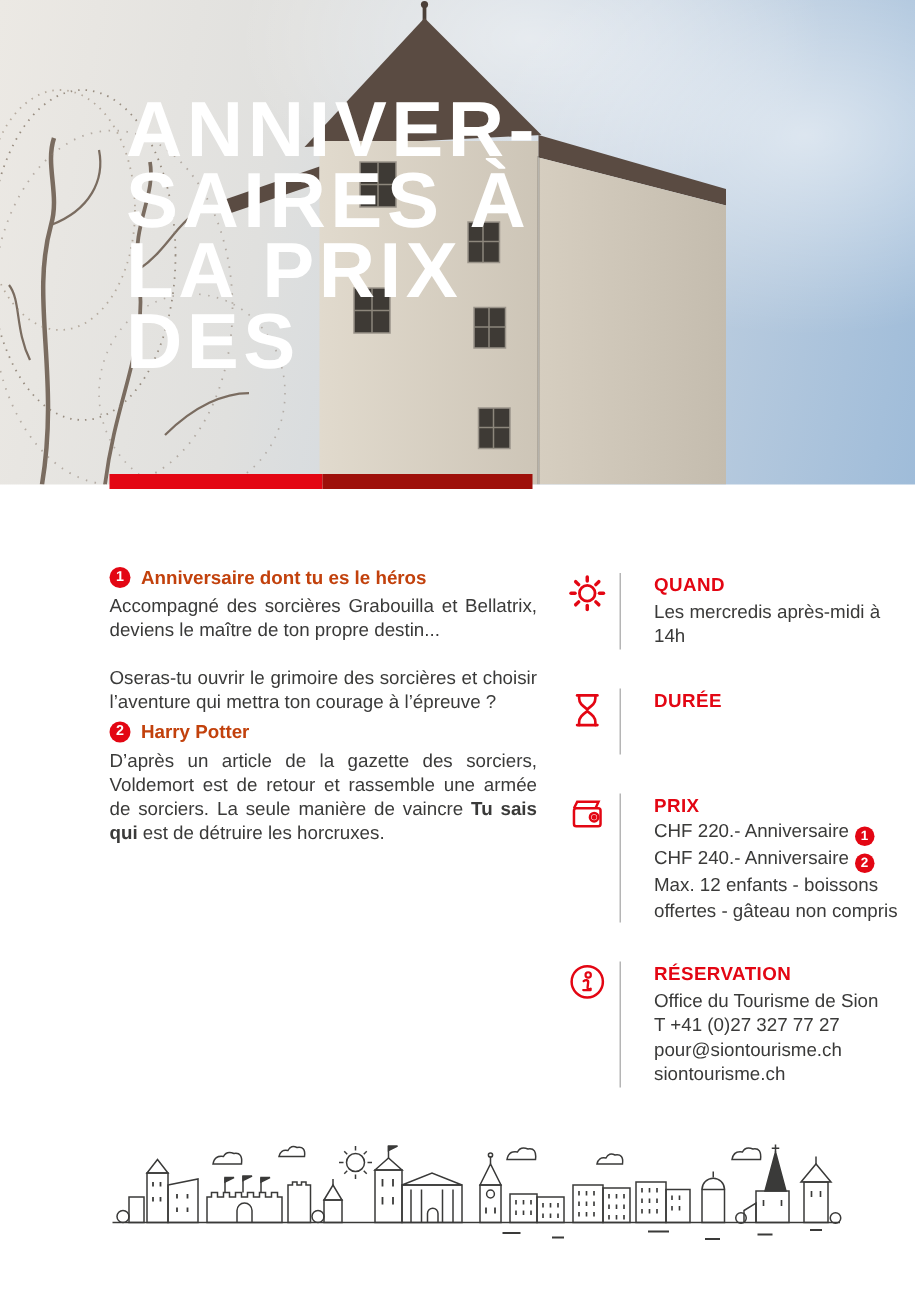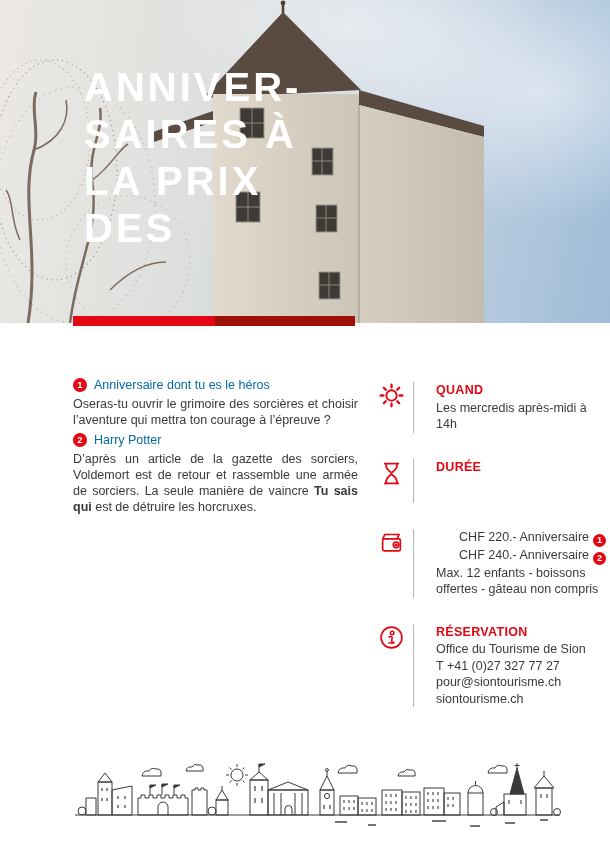--- a/index.html
+++ b/index.html
@@ -13,46 +13,46 @@
   .hero{
     position:absolute;left:0;top:0;width:610px;height:323px;overflow:hidden;
     background:
       radial-gradient(ellipse 300px 190px at 88% 28%, rgba(255,255,255,.55), rgba(255,255,255,0) 70%),
       radial-gradient(ellipse 280px 160px at 58% 8%, rgba(255,255,255,.5), rgba(255,255,255,0) 70%),
       linear-gradient(100deg,#ece9e4 0%,#e0e0de 30%,#c6d3e1 65%,#9fbcd9 100%);
   }
   .hero svg{position:absolute;left:0;top:0;}
   .hero-title{
     position:absolute;left:84px;top:64px;
-    color:#ffffff;font-weight:700;font-size:40px;line-height:47px;letter-spacing:3px;
+    color:#ffffff;font-weight:700;font-size:52px;line-height:47px;letter-spacing:3px;
   }
   .red-bar{position:absolute;left:73px;top:316px;height:10px;display:flex;}
   .red-bar .seg1{width:142px;height:10px;}
   .red-bar .seg2{width:140px;height:10px;}
   
   .left-col{position:absolute;left:73px;top:377px;width:285px;font-size:12.5px;line-height:16px;}
   .sec-head{display:flex;align-items:center;gap:7px;margin-bottom:3px;}
-  .sec-title{font-weight:400;color:#0369a1;font-size:12.5px;}
+  .sec-title{font-weight:700;color:#c2410c;font-size:12.5px;}
   .badge{
     display:inline-flex;align-items:center;justify-content:center;flex:0 0 auto;
     width:14px;height:14px;border-radius:50%;background:#e30613;color:#fff;
     font-size:9.5px;font-weight:700;line-height:1;
   }
   .para{text-align:justify;margin:0 0 16px 0;}
   .para.tight{margin-bottom:0;}
   .age-line{margin:0 0 20px 0;}
   .sec2{margin-top:4px;}
   
   .right-col{position:absolute;left:379px;top:382px;width:215px;font-size:12.5px;line-height:16.5px;}
   .info-block{display:flex;margin-bottom:26px;}
   .info-icon{flex:0 0 34px;color:#e30613;padding-top:1px;}
   .info-icon svg{display:block;}
   .info-text{border-left:1.5px solid #b5b5b5;padding-left:22px;min-height:44px;}
   .info-title{color:#e30613;font-weight:700;font-size:12.5px;letter-spacing:.3px;margin-bottom:1px;}
-  .price-line{white-space:nowrap;text-align:right;}
+  .price-line{white-space:nowrap;}
   .price-line .badge{width:13px;height:13px;font-size:9px;vertical-align:-2px;margin-left:4px;}
   
   .skyline{position:absolute;left:0;top:760px;width:610px;height:95px;}
   .skyline svg{display:block;}
 </style>
 </head>
 <body>
 
 <div class="page">
 
@@ -126,20 +126,21 @@
     <div class="seg2" style="background:#9e100a"></div>
   </div>
 
   <div class="left-col">
 
     <div>
       <div class="sec-head">
         <span class="badge">1</span>
         <span class="sec-title">Anniversaire dont tu es le héros</span>
       </div>
+      <p class="para">Accompagné des sorcières Grabouilla et Bellatrix, deviens le maître de ton propre destin...</p>
       <p class="para tight">Oseras-tu ouvrir le grimoire des sorcières et choisir l’aventure qui mettra ton courage à l’épreuve ?</p>
     </div>
 
     <div class="sec2">
       <div class="sec-head">
         <span class="badge">2</span>
         <span class="sec-title">Harry Potter</span>
       </div>
       <p class="para"><span>D’après un article de la gazette des sorciers, Voldemort est de retour et rassemble une armée de sorciers. La seule manière de vaincre </span><b>Tu sais qui</b><span> est de détruire les horcruxes.</span></p>
     </div>
@@ -187,20 +188,21 @@
     <div class="info-block">
       <div class="info-icon">
         <svg width="25" height="25" viewBox="0 0 24 24" fill="none" stroke="currentColor" stroke-width="1.6">
           <path d="M3.5 8.5 5.6 4.3h13.6l-1.9 4.2"></path>
           <rect x="3.5" y="8.5" width="17" height="11.5" rx="1.5"></rect>
           <circle cx="16.4" cy="14.2" r="2.7"></circle>
           <circle cx="16.4" cy="14.2" r="0.8"></circle>
         </svg>
       </div>
       <div class="info-text">
+        <div class="info-title">PRIX</div>
         <div class="price-line"><span>CHF 220.- Anniversaire</span><span class="badge">1</span></div>
         <div class="price-line"><span>CHF 240.- Anniversaire</span><span class="badge">2</span></div>
         <div style="width:170px;">Max. 12 enfants - boissons offertes - gâteau non compris</div>
       </div>
     </div>
 
     <div class="info-block">
       <div class="info-icon">
         <svg width="25" height="25" viewBox="0 0 24 24" fill="none" stroke="currentColor">
           <circle cx="12" cy="12" r="10" stroke-width="1.6"></circle>

